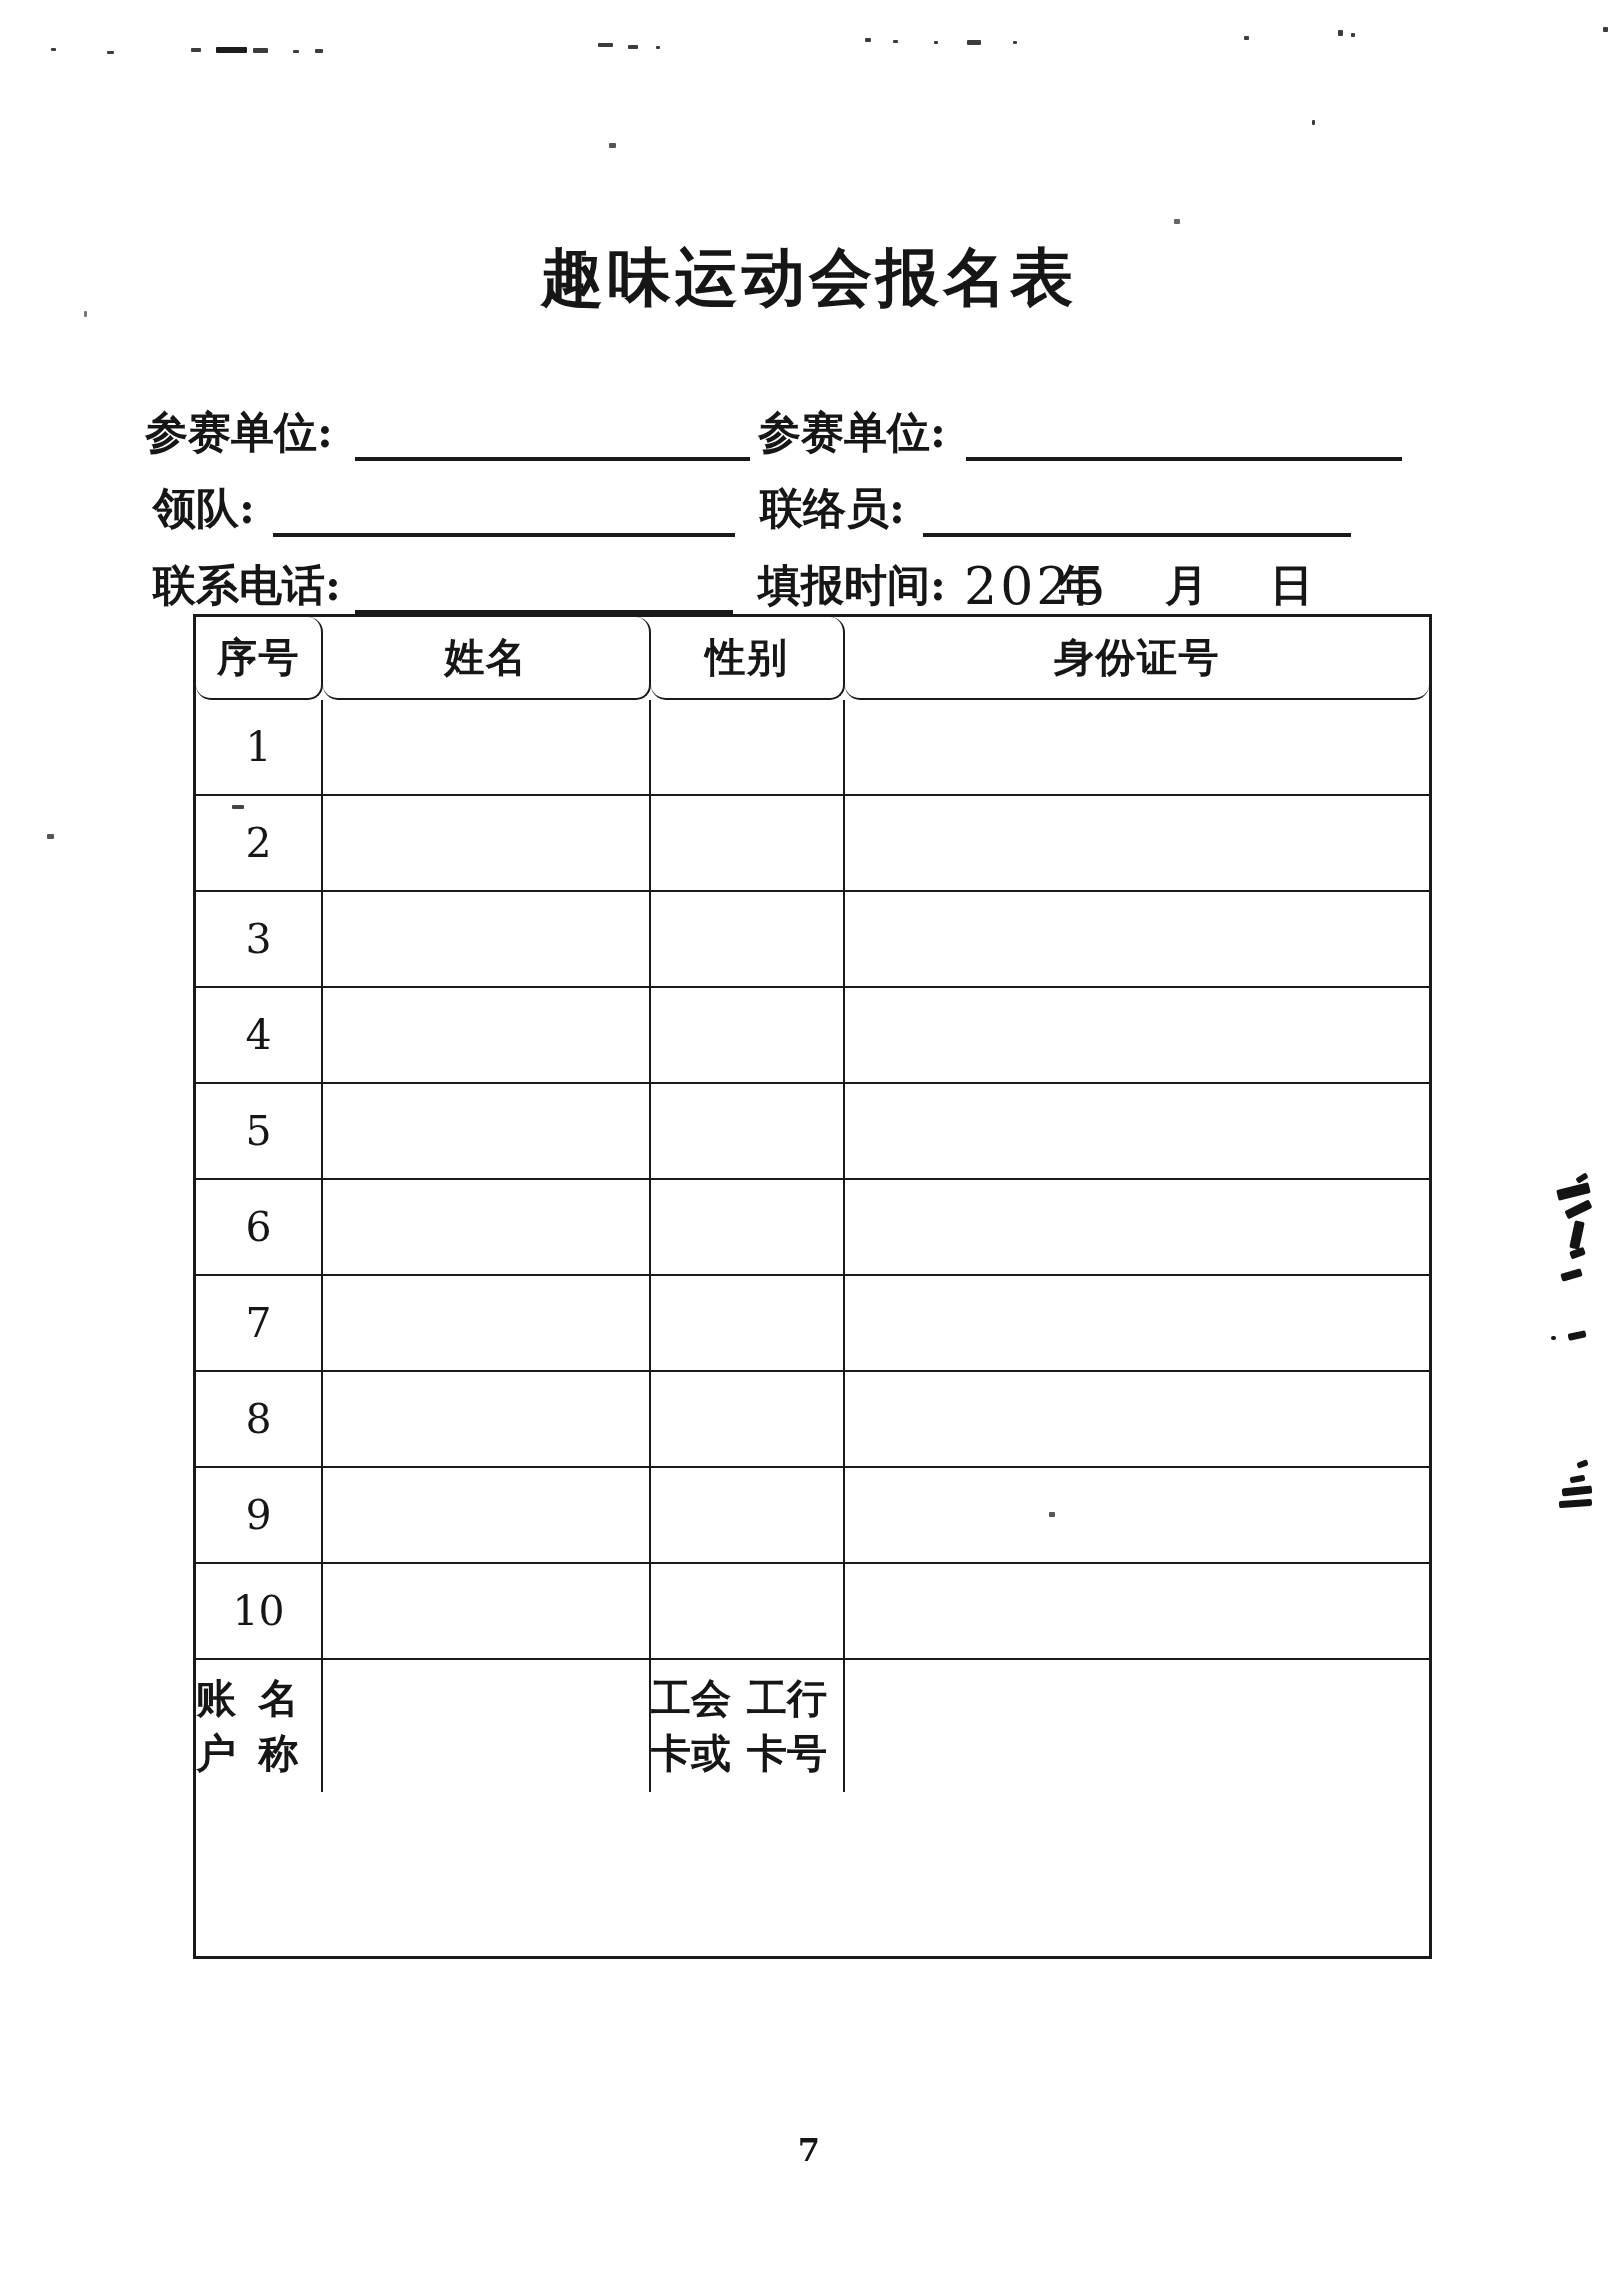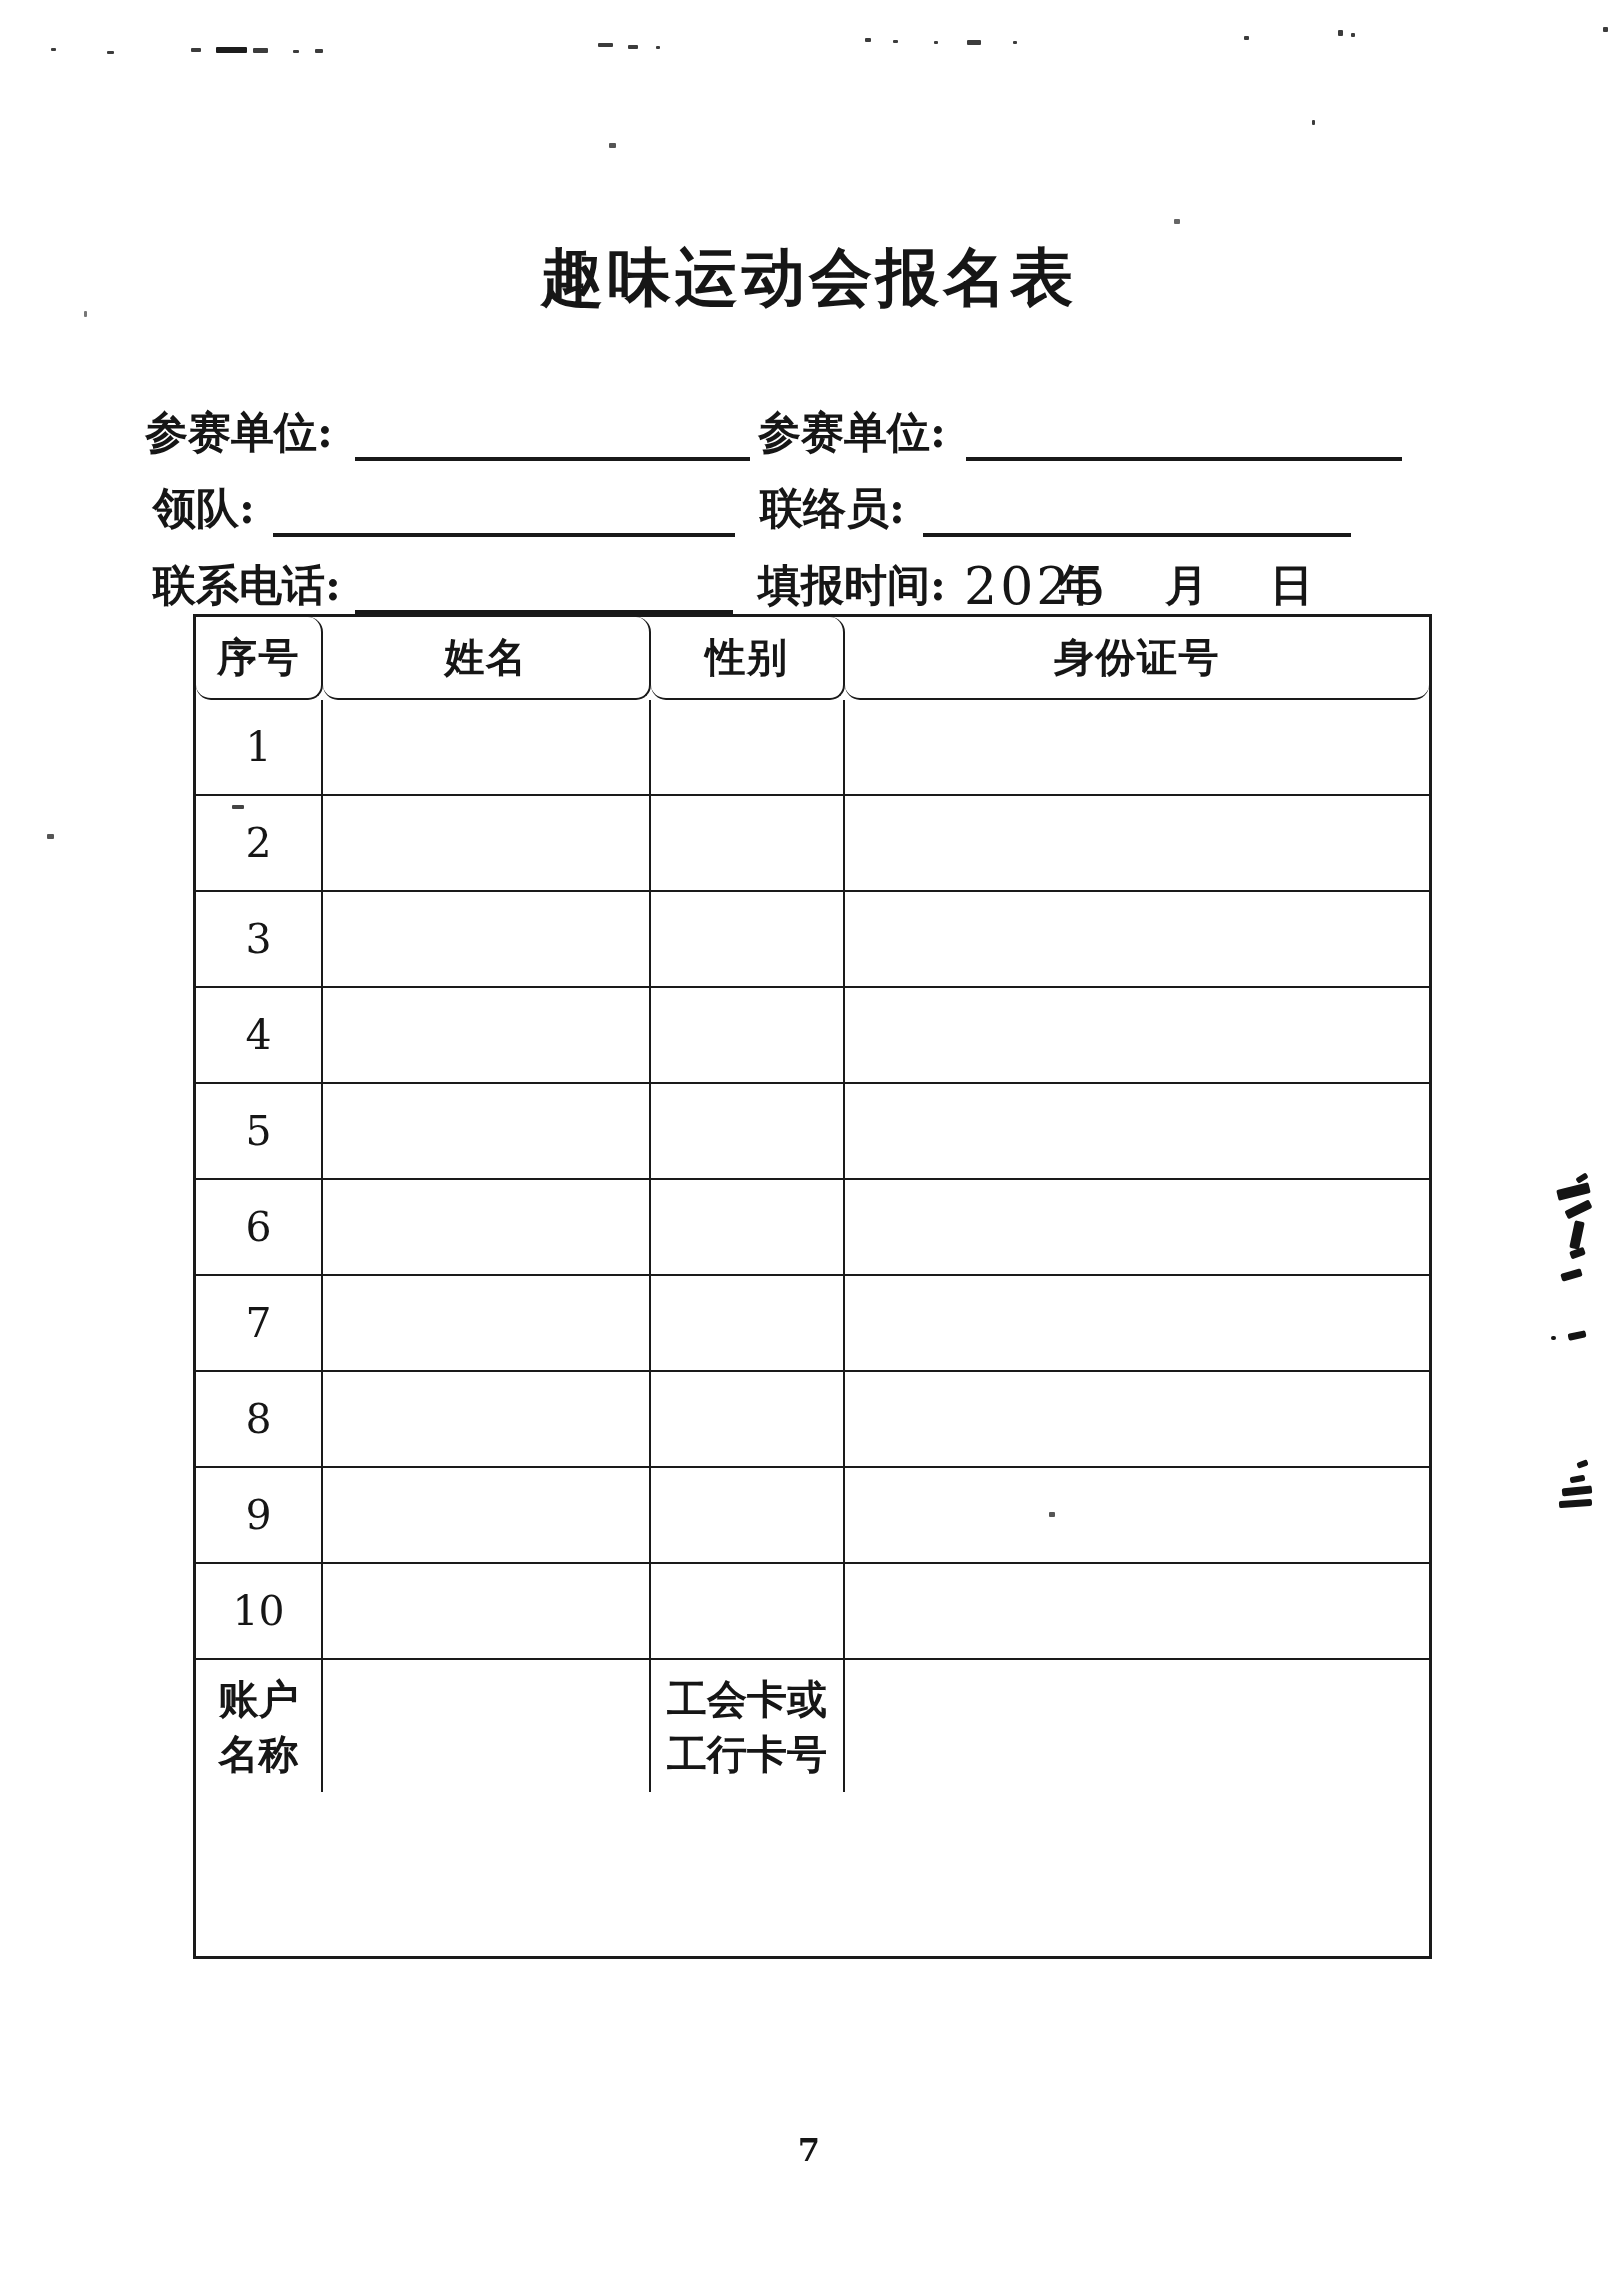--- a/index.html
+++ b/index.html
@@ -73,21 +73,20 @@
     display:block;
     border-right:none;
     border-bottom:2px solid #1a1a1a;
     padding:20.4px 13.2px 0 17.3px;
     font-size:36px;
     line-height:58px;
     box-sizing:border-box;
     white-space:nowrap;
   }
   .acct{
-    flex-direction:column;
     justify-content:space-evenly;
     font-size:40px;
     font-weight:bold;
     padding:12px 0;
   }
   
   .pagenum{
     position:absolute;
     left:0; top:2131px; width:1618px;
     text-align:center;

